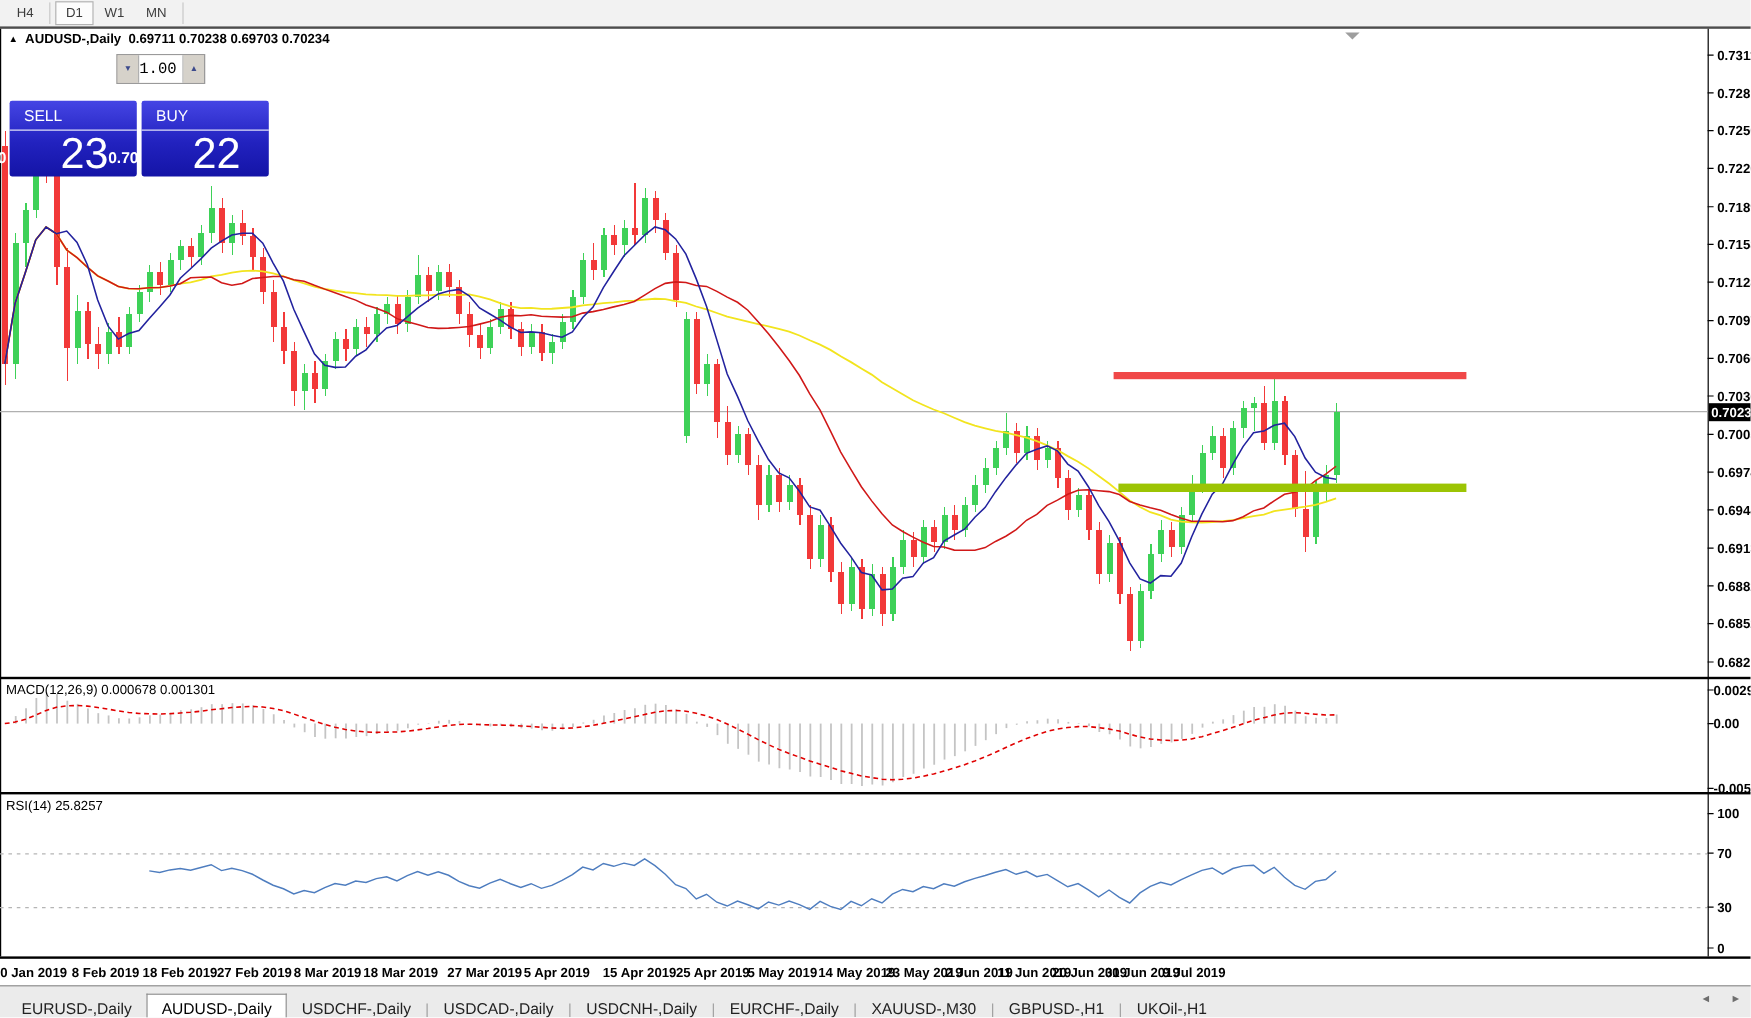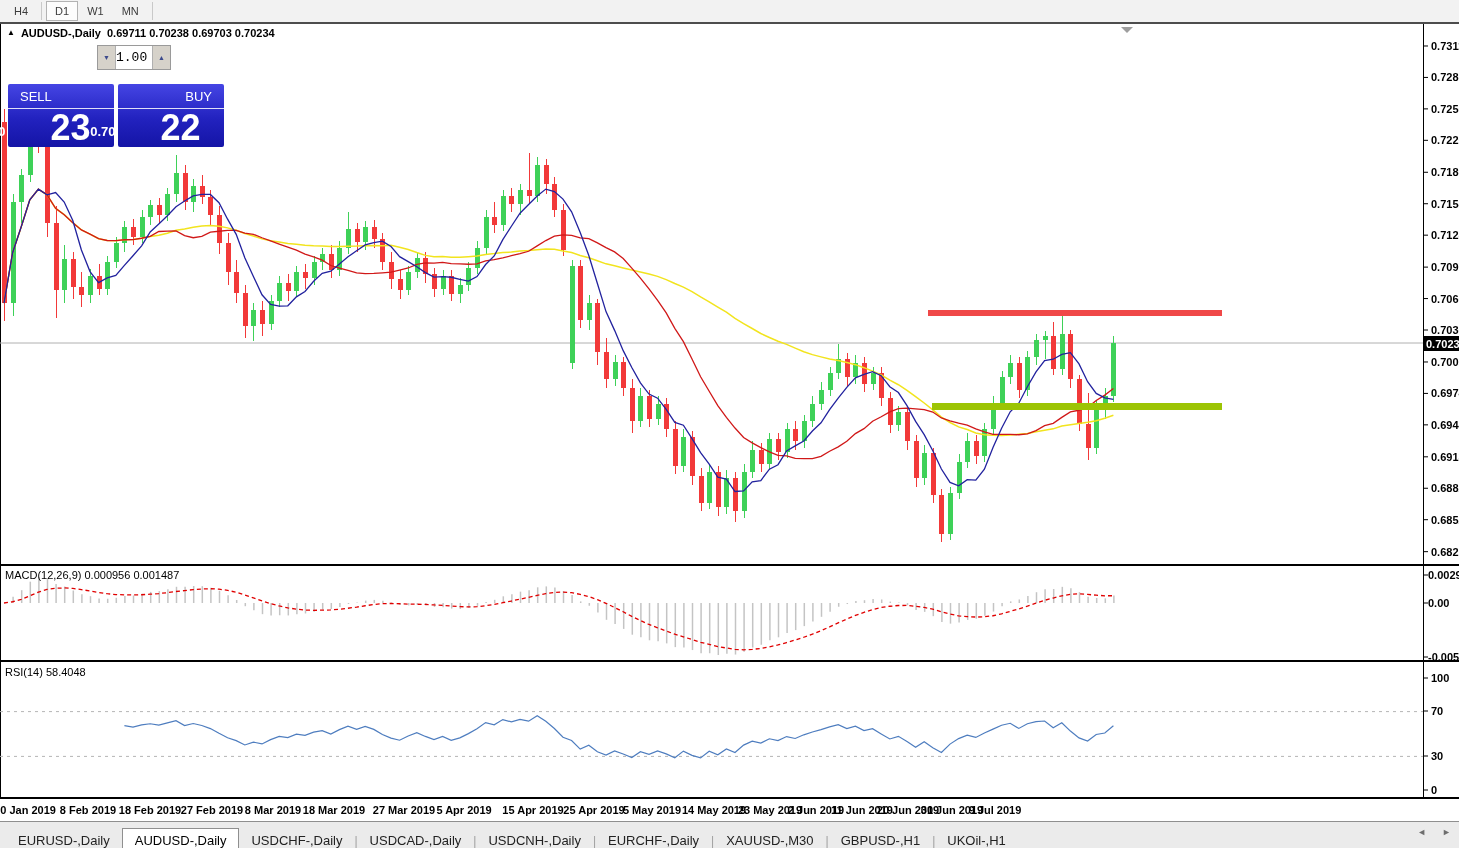--- a/index.html
+++ b/index.html
@@ -23,24 +23,24 @@
     display:flex;align-items:center;gap:6px;}
   #chart-title .marker{font-size:8px;position:relative;top:-1px;}
 
   
   #trade-panel{position:absolute;left:8px;top:45px;width:216px;height:63px;}
   .tp-box{position:absolute;top:0;width:106px;height:63px;border-radius:2px;
     background:linear-gradient(180deg,#4545e4 0%,#2222bf 55%,#1414a6 100%);margin-top:39px;}
   .tp-left{left:0;}  .tp-right{left:110px;}
   .tp-top{height:24px;border-bottom:1px solid rgba(255,255,255,.85);display:flex;align-items:center;}
   .tp-btn{background:transparent;border:none;color:#fff;font-size:13px;font-family:inherit;padding:0 12px;}
-  .tp-right .tp-top{justify-content:flex-end;}
+  .tp-right .tp-top{justify-content:flex-start;}
   .tp-price{height:38px;display:flex;align-items:baseline;justify-content:center;color:#fff;padding-top:2px;gap:42px;}
   .tp-small{font-size:13px;font-weight:700;margin-right:3px;position:relative;top:-4px;}
-  .tp-big{font-size:36px;font-weight:700;line-height:34px;}
+  .tp-big{font-size:36px;font-weight:400;line-height:34px;}
   .tp-sup{font-size:15px;position:relative;top:-13px;margin-left:1px;}
   #vol-spinner{position:absolute;left:89px;top:0;width:74px;height:25px;display:flex;
     border:1px solid #9a9a9a;background:#d6d2ca;box-sizing:border-box;}
   .spin-btn{width:17px;border:none;background:#d6d2ca;color:#3c4a8c;font-size:7px;padding:0;font-family:inherit;}
   #vol-input{flex:1;width:36px;min-width:0;border:none;border-left:1px solid #b0b0b0;border-right:1px solid #b0b0b0;
     text-align:left;font-size:13px;padding:0 4px 0 0;font-family:Liberation Mono, monospace;color:#000;background:#fff;}
 
   
   .pane-label{position:absolute;left:5px;font-size:11px;color:#000;}
 
@@ -607,22 +607,22 @@
         <span class="tp-sup">2</span>
       </div>
     </div>
     <div id="vol-spinner">
       <button class="spin-btn">▼</button>
       <input id="vol-input" value="1.00" style="">
       <button class="spin-btn">▲</button>
     </div>
   </div>
 
-  <div class="pane-label" style="top:569px;">MACD(12,26,9) 0.000956 0.001487</div>
-  <div class="pane-label" style="top:666px;">RSI(14) 58.4048</div>
+  <div class="pane-label" style="top:569px;">MACD(12,26,9) 0.000678 0.001301</div>
+  <div class="pane-label" style="top:666px;">RSI(14) 25.8257</div>
 
   <div id="tabbar">
       <div class="tab">EURUSD-,Daily</div>
       <div class="tab active">AUDUSD-,Daily</div>
       <div class="tab">USDCHF-,Daily</div>
       <span class="tab-sep">|</span>
       <div class="tab">USDCAD-,Daily</div>
       <span class="tab-sep">|</span>
       <div class="tab">USDCNH-,Daily</div>
       <span class="tab-sep">|</span>

